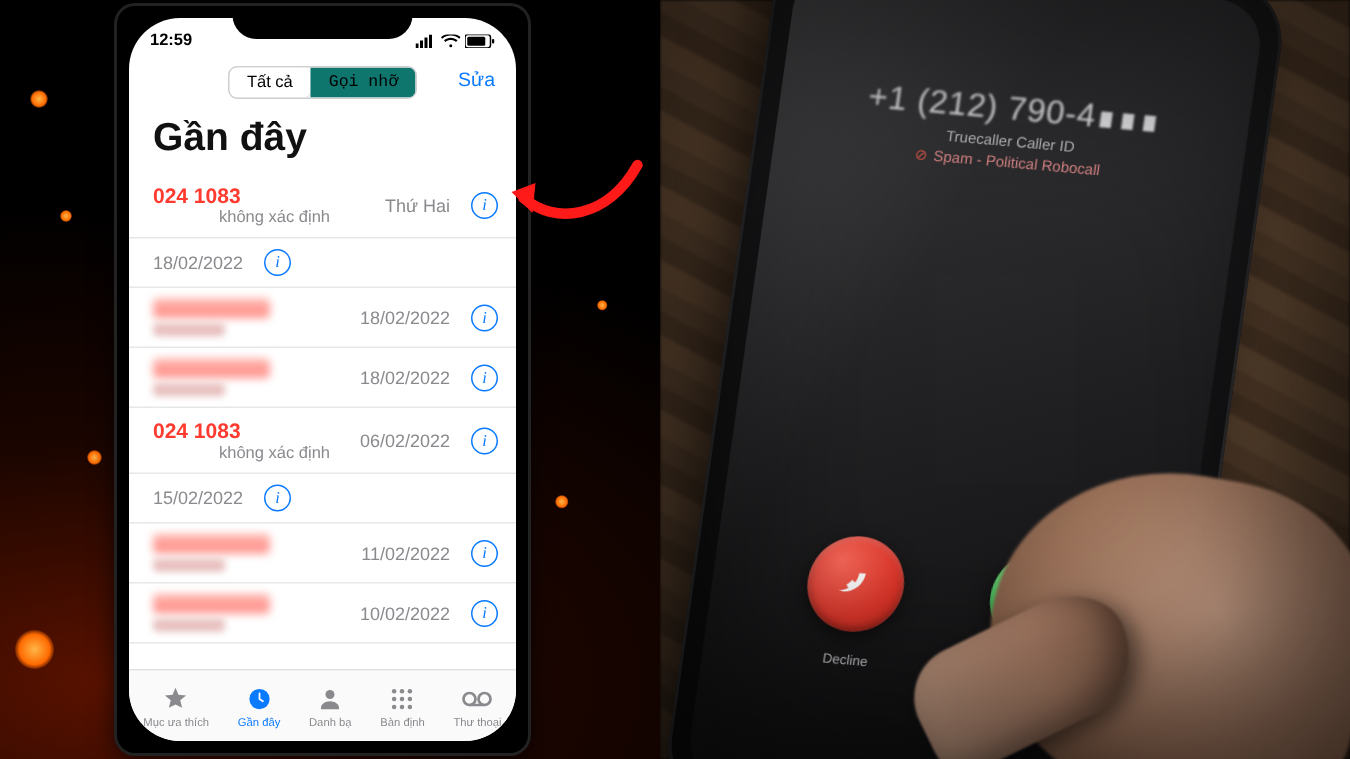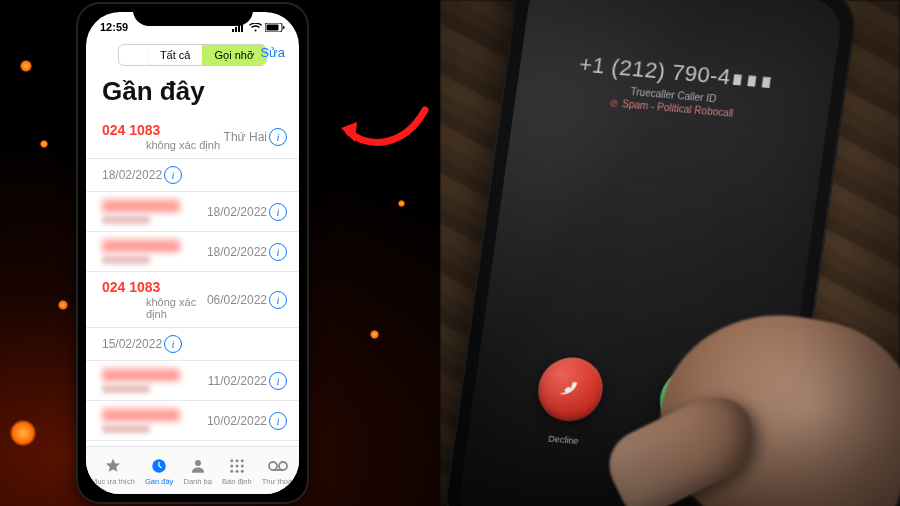--- a/index.html
+++ b/index.html
@@ -4,40 +4,40 @@
 <style>
   * { box-sizing: border-box; margin: 0; padding: 0; font-family: -apple-system, "Helvetica Neue", Arial, sans-serif; }
   body { width: 900px; height: 506px; overflow: hidden; background: #000; position: relative; }
 
   .stage { width: 900px; height: 506px; position: relative; background: radial-gradient(ellipse at 8% 90%, #5a1200 0%, #1a0500 25%, #000 50%), #000; }
 
   
   .ember { position: absolute; border-radius: 50%; background: radial-gradient(circle,#ffb648 0%,#ff6a00 55%,rgba(255,90,0,0) 75%); filter: blur(0.4px); }
 
   
-  .phone1 { position: absolute; left: 78px; top: 4px; width: 229px; height: 498px; border-radius: 22px; background: #000; box-shadow: 0 0 0 2px #222, 0 4px 18px rgba(0,0,0,.8); }
+  .phone1 { position: absolute; left: 78px; top: 4px; width: 274px; height: 498px; border-radius: 12px; background: #000; box-shadow: 0 0 0 2px #222, 0 4px 18px rgba(0,0,0,.8); }
   .phone1 .screen { position: absolute; inset: 8px; border-radius: 34px; background: #fff; overflow: hidden; }
   .notch { position: absolute; top: 0; left: 50%; transform: translateX(-50%); width: 120px; height: 22px; background: #000; border-radius: 0 0 16px 16px; z-index: 5; }
   .statusbar { height: 30px; display: flex; align-items: center; justify-content: space-between; padding: 0 14px; font-size: 11px; font-weight: 600; color: #000; }
   .statusbar .right { display: flex; align-items: center; gap: 3px; }
   .seg { display: flex; justify-content: center; padding: 2px 14px 4px; gap: 12px; }
-  .segbox { display:flex; border:1px solid #cfcfd2; border-radius:6px; overflow:hidden;padding-left:29px; }
+  .segbox { display:flex; border:1px solid #cfcfd2; border-radius:6px; overflow:hidden; }
   .seg .opt { font-size: 11px; padding: 4px 12px; color:#000; }
   .seg .opt.active { background:#fff; box-shadow:0 1px 2px rgba(0,0,0,.12); border-radius:5px; }
-  .seg .opt.inactive { background:#bef264; }
+  .seg .opt.inactive { background:#0f766e;font-family:Liberation Mono, monospace; }
   .edit { position:absolute; right:14px; top:33px; font-size:13px; color:#0a7aff; }
   .title { font-size: 26px; font-weight: 700; padding: 6px 16px 8px; color:#111; }
   .list { }
   .row { display:flex; align-items:center; justify-content:space-between; padding: 7px 12px 7px 16px; border-bottom: 1px solid #e7e7ea; }
   .row .left { min-width: 0; }
   .row .num { font-size: 14px; font-weight: 700; color:#ff3b30; white-space:nowrap; }
   .row .num.blur::after { content:""; display:inline-block; width:34px; height:12px; background:linear-gradient(#ffbab5,#ff8f88); border-radius:3px; filter:blur(2px); margin-left:2px; vertical-align:-1px;}
   .row .sub { font-size: 11px; color:#8a8a8e; margin-top:1px;padding-left:44px; }
   .row .sub.blur { width:56px; height:9px; background:linear-gradient(#e9c7c6,#e2b6b4); border-radius:3px; filter:blur(2px);}
-  .row .rt { display:flex; align-items:center; gap:2px;text-align:center; }
+  .row .rt { display:flex; align-items:center; gap:14px;text-align:center; }
   .row .when { font-size: 12px; color:#8a8a8e; }
   .info { width:18px; height:18px; border:1.5px solid #0a7aff; border-radius:50%; display:flex; align-items:center; justify-content:center; color:#0a7aff; font-size:11px; font-style:italic; font-family:Georgia,serif; }
   .fullblur .blurblock { width:78px; height:13px; background:linear-gradient(#ffb4ad,#ff8d86); border-radius:3px; filter:blur(3px); margin-bottom:3px;}
   .fullblur .blurblock2 { width:48px; height:9px; background:linear-gradient(#ecc9c8,#e3b8b6); border-radius:3px; filter:blur(2.5px);}
 
   .tabbar { position:absolute; bottom:0; left:0; right:0; height:48px; border-top:1px solid #e2e2e5; display:flex; justify-content:space-around; align-items:center; background:#fafafb; }
   .tab { display:flex; flex-direction:column; align-items:center; gap:1px; font-size:7.5px; color:#8a8a8e; }
   .tab.active { color:#0a7aff; }
   .tab .ic { width:20px; height:20px; display:flex; align-items:center; justify-content:center; }
 

